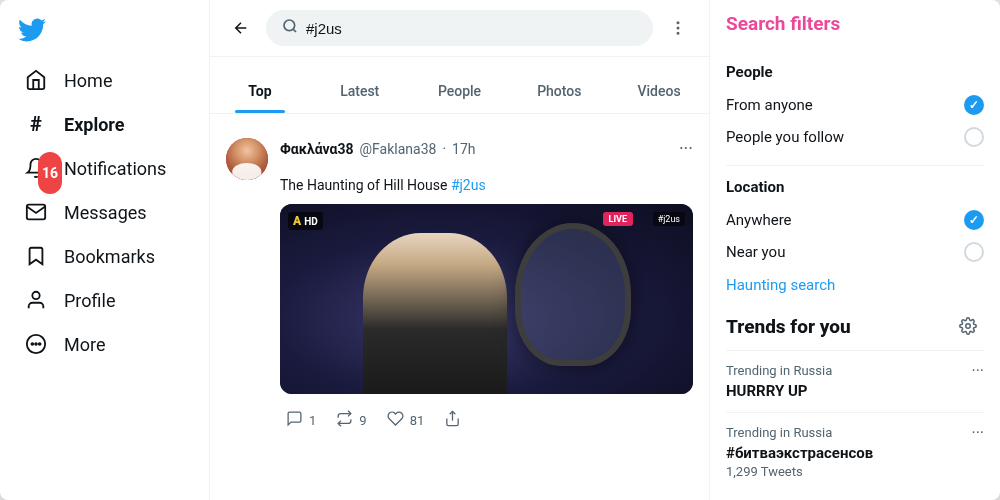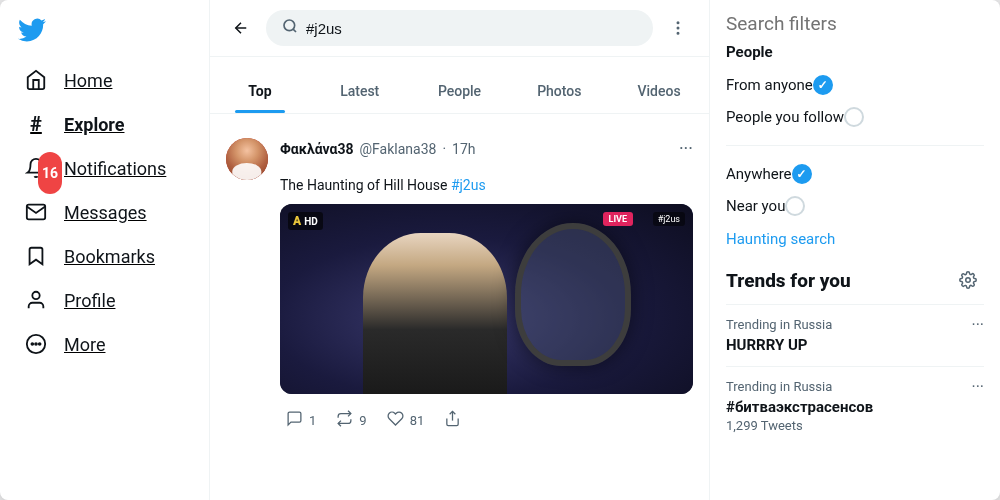--- a/index.html
+++ b/index.html
@@ -21,21 +21,20 @@
       box-shadow: 0 2px 10px rgba(0,0,0,0.15);
     }
     
     .sidebar {
       width: 210px;
       flex-shrink: 0;
       padding: 10px 12px;
       display: flex;
       flex-direction: column;
       border-right: 1px solid #eff3f4;
-      text-decoration: underline;
     }
     .sidebar-logo {
       width: 40px;
       height: 40px;
       margin-bottom: 8px;
       display: flex;
       align-items: center;
       justify-content: center;
       border-radius: 50%;
       cursor: pointer;
@@ -353,33 +352,34 @@
     
     .right-panel {
       width: 290px;
       flex-shrink: 0;
       padding: 12px 16px;
       overflow-y: auto;
     }
     .filter-section { margin-bottom: 16px; }
     .filter-title {
       font-size: 19px;
-      font-weight: 400;
-      color: #737373;
-      margin-bottom: 8px;
+      font-weight: 700;
+      color: #ec4899;
+      margin-bottom: 28px;
     }
     .filter-group-title {
       font-size: 15px;
       font-weight: 700;
       color: #0f1419;
       margin-bottom: 8px;
     }
     .filter-option {
       display: flex;
       align-items: center;
+      justify-content: space-between;
       padding: 6px 0;
       cursor: pointer;
     }
     .filter-option-label {
       font-size: 15px;
       color: #0f1419;
     }
     .radio-circle {
       width: 20px;
       height: 20px;
@@ -664,20 +664,21 @@
         <div class="radio-circle radio-checked"></div>
       </div>
 
       <div class="filter-option">
         <span class="filter-option-label">People you follow</span>
         <div class="radio-circle"></div>
       </div>
 
       <div class="filter-divider"></div>
 
+      <div class="filter-group-title">Location</div>
 
       <div class="filter-option">
         <span class="filter-option-label">Anywhere</span>
         <div class="radio-circle radio-checked"></div>
       </div>
 
       <div class="filter-option">
         <span class="filter-option-label">Near you</span>
         <div class="radio-circle"></div>
       </div>

